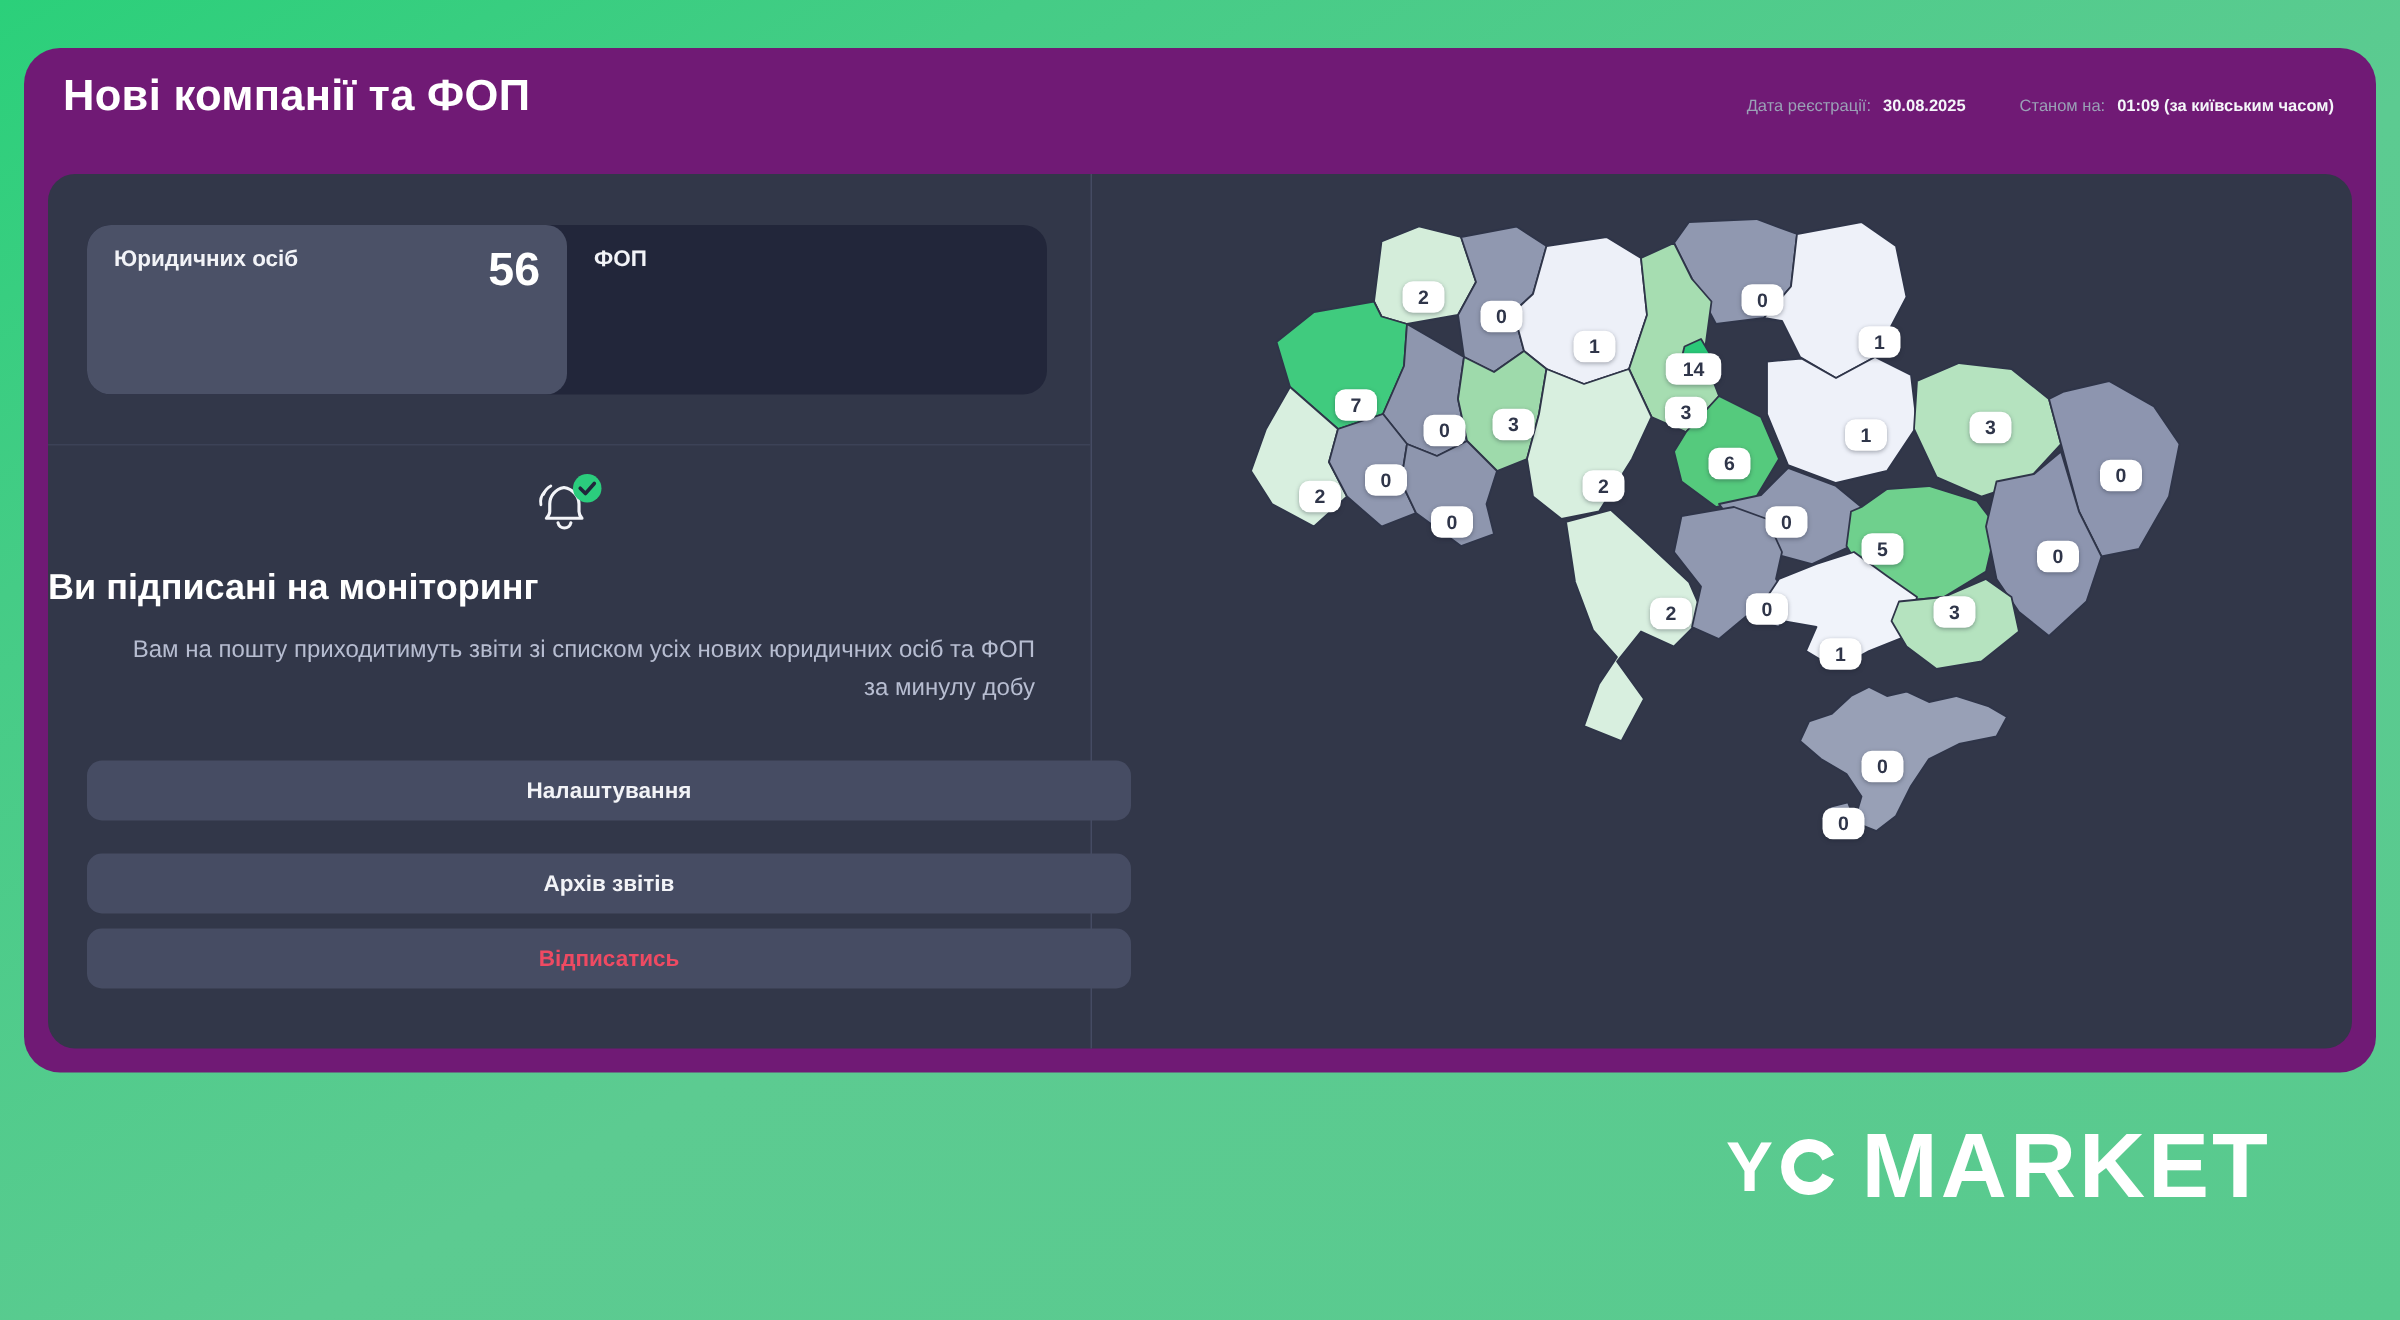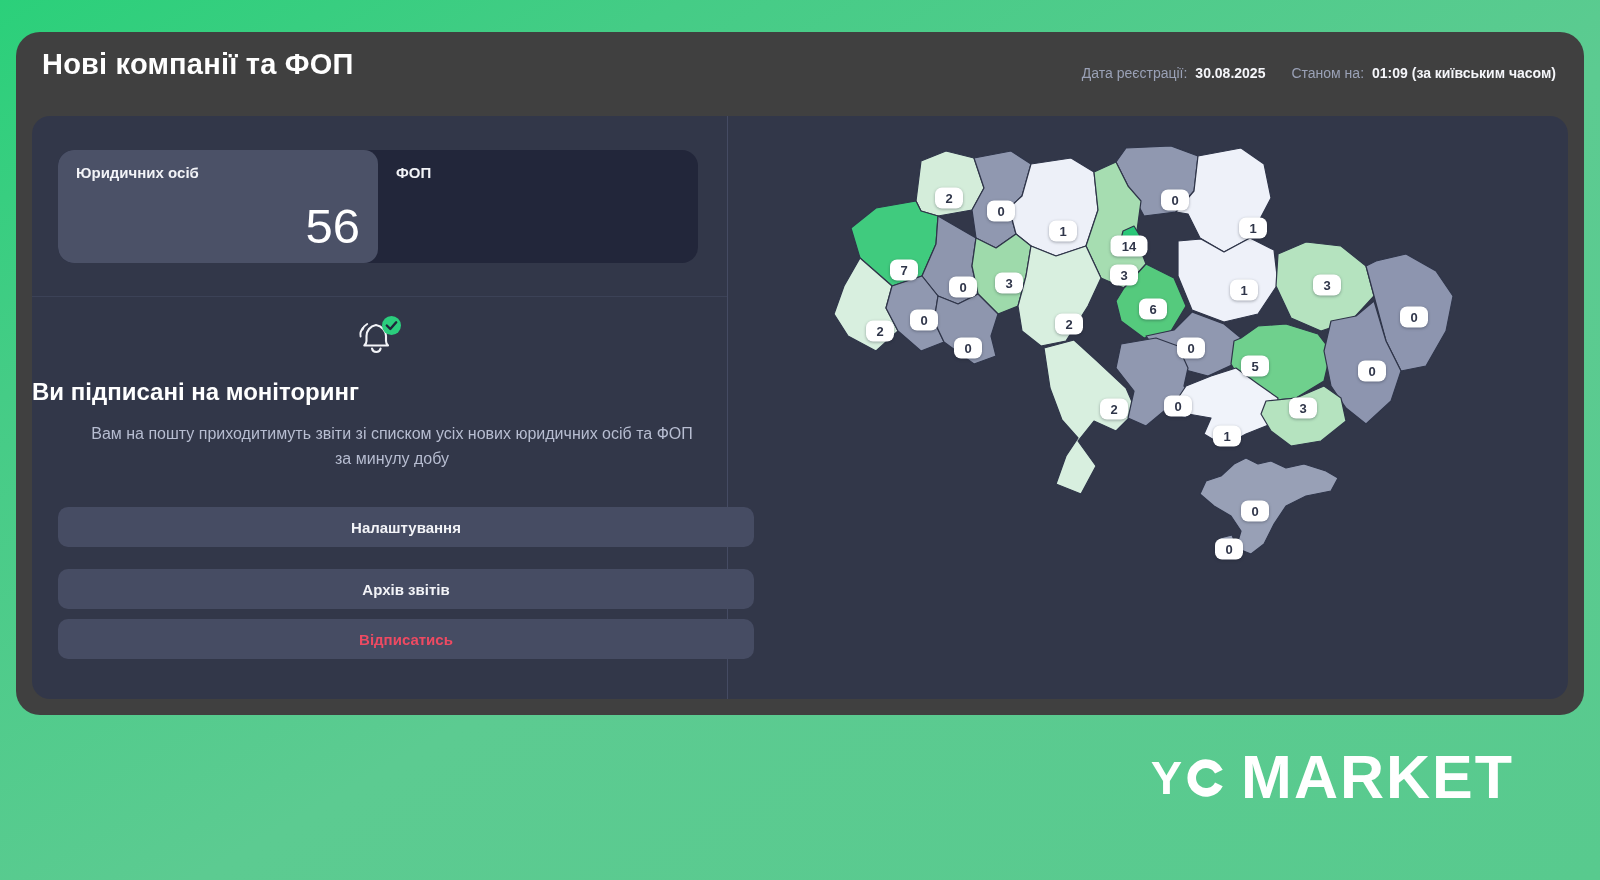--- a/index.html
+++ b/index.html
@@ -3,46 +3,46 @@
 <meta charset="utf-8">
 <style>
   * { margin:0; padding:0; box-sizing:border-box; }
   html,body { width:1600px; height:880px; overflow:hidden; }
   body {
     font-family:"Liberation Sans","DejaVu Sans",sans-serif;
     background:linear-gradient(150deg,#2bd07a 0%,#45cc86 22%,#5ccb91 55%,#58ca8e 100%);
     position:relative; color:#fff;
   }
   .panel { position:absolute; left:16px; top:32px; width:1568px; height:683px;
-           background:#404040; border-radius:24px; }
+           background:#701a75; border-radius:24px; }
   .panel-title { position:absolute; left:26px; top:16px; font-size:29px; font-weight:700; color:#fff; letter-spacing:.2px; }
-  .header-meta { position:absolute; right:28px; top:33px; display:flex; gap:26px; font-size:14px;margin-left:36px; }
+  .header-meta { position:absolute; right:28px; top:33px; display:flex; gap:36px; font-size:11px;margin-left:36px; }
   .meta-group { display:flex; gap:8px; align-items:baseline; }
   .meta-label { color:#9aa1b6; }
   .meta-value { color:#f5f6fa; font-weight:600; }
 
   .content { position:absolute; left:16px; right:16px; top:84px; bottom:16px;
              background:#323749; border-radius:18px; display:flex; }
   .left-pane { width:696px; position:relative; border-right:1px solid #454b63; }
   .map-pane  { flex:1; position:relative; }
 
   .stats { position:absolute; left:26px; top:34px; width:640px; height:113px;
            background:#22263a; border-radius:16px; display:flex; overflow:hidden; }
-  .stat-cell { flex:1; padding:14px 18px 12px 18px; display:flex; flex-direction:column;
+  .stat-cell { flex:1; padding:14px 18px 12px 18px; display:flex; 
                justify-content:space-between; border-radius:14px; cursor:pointer; }
   .stat-cell.active { background:#4b5167; }
   .stat-label { font-size:15px; font-weight:600; color:#f2f3f7; }
-  .stat-value { font-size:49px; font-weight:400; color:#fff; text-align:right; line-height:1; }
+  .stat-value { font-size:31px; font-weight:700; color:#fff; text-align:right; line-height:1; }
 
   .section-divider { position:absolute; left:0; top:180px; width:695px; height:1px; background:#3c4257; }
 
   .sub-icon { position:absolute; left:0; top:198px; width:695px; display:flex; justify-content:center; }
   .sub-title { position:absolute; left:0; top:262px; width:695px; text-align:left;
                font-size:24px; font-weight:700; color:#fff; }
-  .sub-desc { position:absolute; left:50px; top:306px; width:620px; text-align:center;
+  .sub-desc { position:absolute; left:38px; top:306px; width:620px; text-align:right;
               font-size:16px; line-height:1.55; color:#b7bdd1; }
 
   .btn { position:absolute; left:26px; width:696px; height:40px; background:#464c63;
          border:none; border-radius:10px; color:#f2f3f7; font-size:15px; font-weight:600;
          font-family:inherit; cursor:pointer; display:flex; align-items:center; justify-content:center; }
   .btn.b0 { top:391px; } .btn.b1 { top:453px; } .btn.b2 { top:503px; }
   .btn.danger { color:#ee4a62;text-align:right; }
 
   .map-svg { position:absolute; left:98px; top:30px; }
   .region { stroke:#2f3549; stroke-width:1.2; stroke-linejoin:round; }

